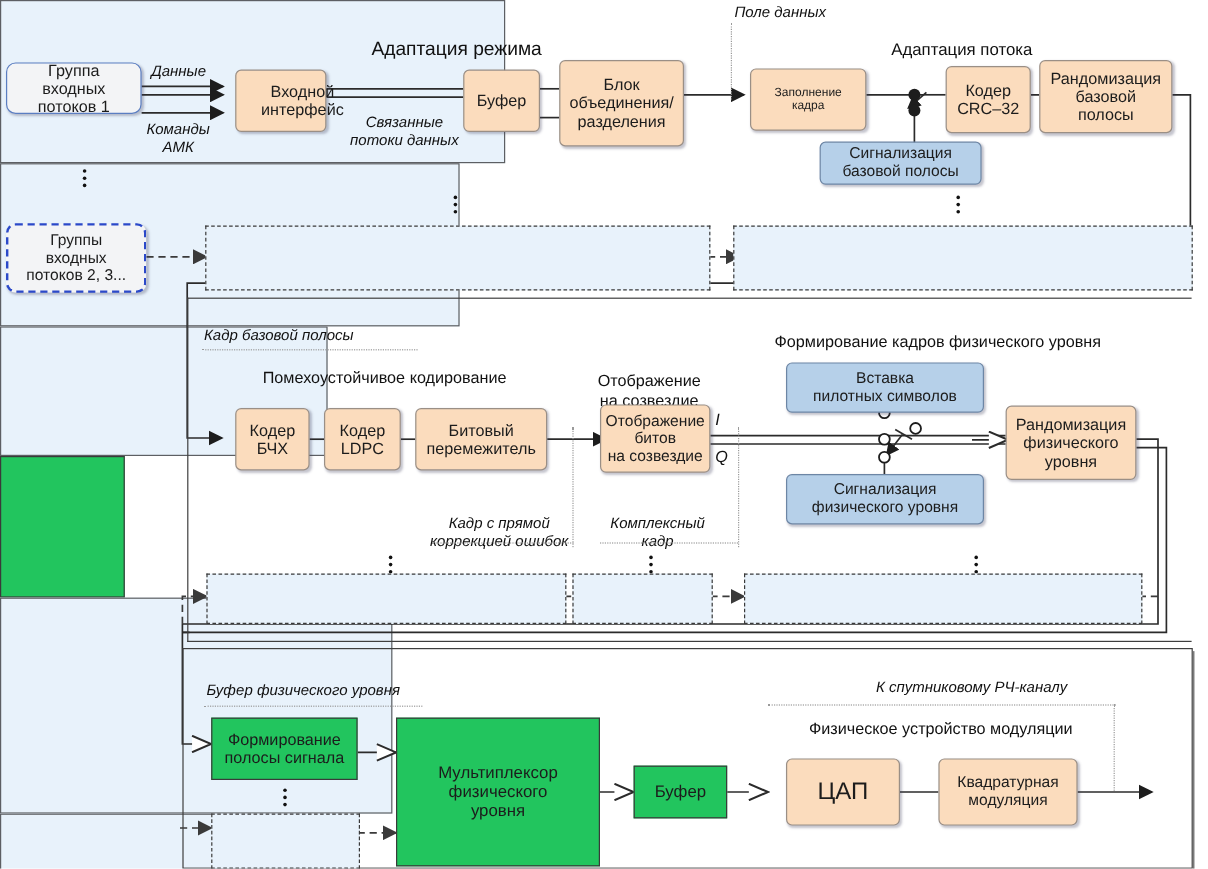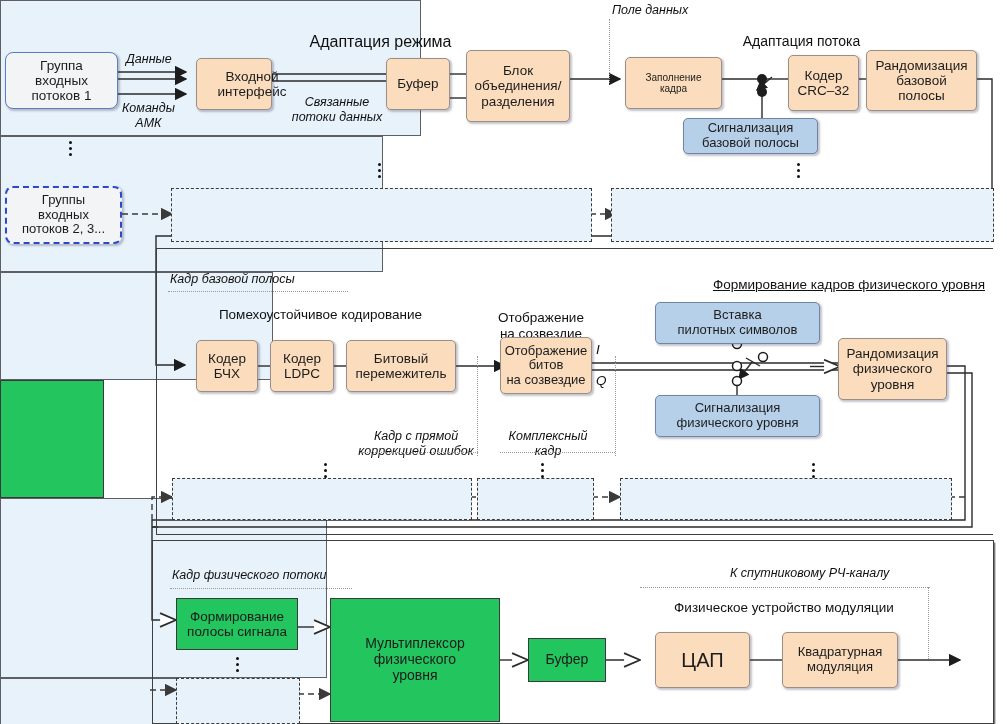--- a/index.html
+++ b/index.html
@@ -143,21 +143,21 @@
     </g>
 
     <g fill="#ffffff" stroke="#1d1d1d" stroke-width="1.5">
       <circle cx="737" cy="366" r="4.5"></circle>
       <circle cx="763" cy="357" r="4.5"></circle>
       <circle cx="737" cy="381" r="4.5"></circle>
       <circle cx="737" cy="344" r="4.5"></circle>
     </g>
   </svg>
 
-  <div class="nd whiteround" style="left:5px;top:52px;width:113px;height:57px;font-size:13.5px;justify-content:center;">
+  <div class="nd whiteround" style="left:5px;top:52px;width:113px;height:43px;font-size:13.5px;justify-content:center;">
     <span style="white-space:pre-line;">Группа
 входных
 потоков 1</span>
   </div>
 
   <div class="lbl ital" style="left:126px;top:52px;font-size:12.5px;">
     <span>Данные</span>
   </div>
   <div class="lbl ital" style="left:122px;top:86px;font-size:12.5px;text-align:center;line-height:1.2;white-space:pre-line;">
     <span>Команды
@@ -288,21 +288,21 @@
   <div class="dotted-guide" style="left:500px;top:452px;width:115px;"></div>
 
   <div class="lbl ital" style="left:596px;top:342px;font-size:13.5px;">
     <span>I</span>
   </div>
   <div class="lbl ital" style="left:596px;top:373px;font-size:13.5px;">
     <span>Q</span>
   </div>
 
   <div class="panel" style="left:628px;top:268px;width:325px;height:178px;"></div>
-  <div class="lbl" style="left:660px;top:277px;width:325px;text-align:right;font-size:13.5px;text-decoration:underline;">
+  <div class="lbl" style="left:619px;top:277px;width:325px;text-align:center;font-size:13.5px;">
     <span>Формирование кадров физического уровня</span>
   </div>
   <div class="nd blue" style="left:655px;top:302px;width:165px;height:42px;font-size:13px;">
     <span style="white-space:pre-line;">Вставка
 пилотных символов</span>
   </div>
   <div class="nd blue" style="left:655px;top:395px;width:165px;height:42px;font-size:13px;">
     <span style="white-space:pre-line;">Сигнализация
 физического уровня</span>
   </div>
@@ -328,21 +328,21 @@
       <i></i>
     </div>
 
   <div class="panel-d" style="position:absolute;left:172px;top:478px;width:298px;height:40px;"></div>
   <div class="rect-d" style="position:absolute;left:477px;top:478px;width:115px;height:40px;"></div>
   <div class="panel-d" style="position:absolute;left:620px;top:478px;width:330px;height:40px;"></div>
 
   <div class="frame2" style="position:absolute;left:152px;top:540px;width:840px;height:182px;"></div>
 
   <div class="lbl ital" style="left:172px;top:568px;font-size:12.5px;">
-    <span>Кадр физического потоки</span>
+    <span>Буфер физического уровня</span>
   </div>
   <div class="dotted-guide" style="left:170px;top:588px;width:182px;"></div>
 
   <div class="nd rect" style="left:176px;top:598px;width:122px;height:52px;font-size:13.5px;">
     <span style="white-space:pre-line;">Формирование
 полосы сигнала</span>
   </div>
   <div class="nd rect" style="left:330px;top:598px;width:170px;height:124px;font-size:14px;">
     <span style="white-space:pre-line;">Мультиплексор
 физического

